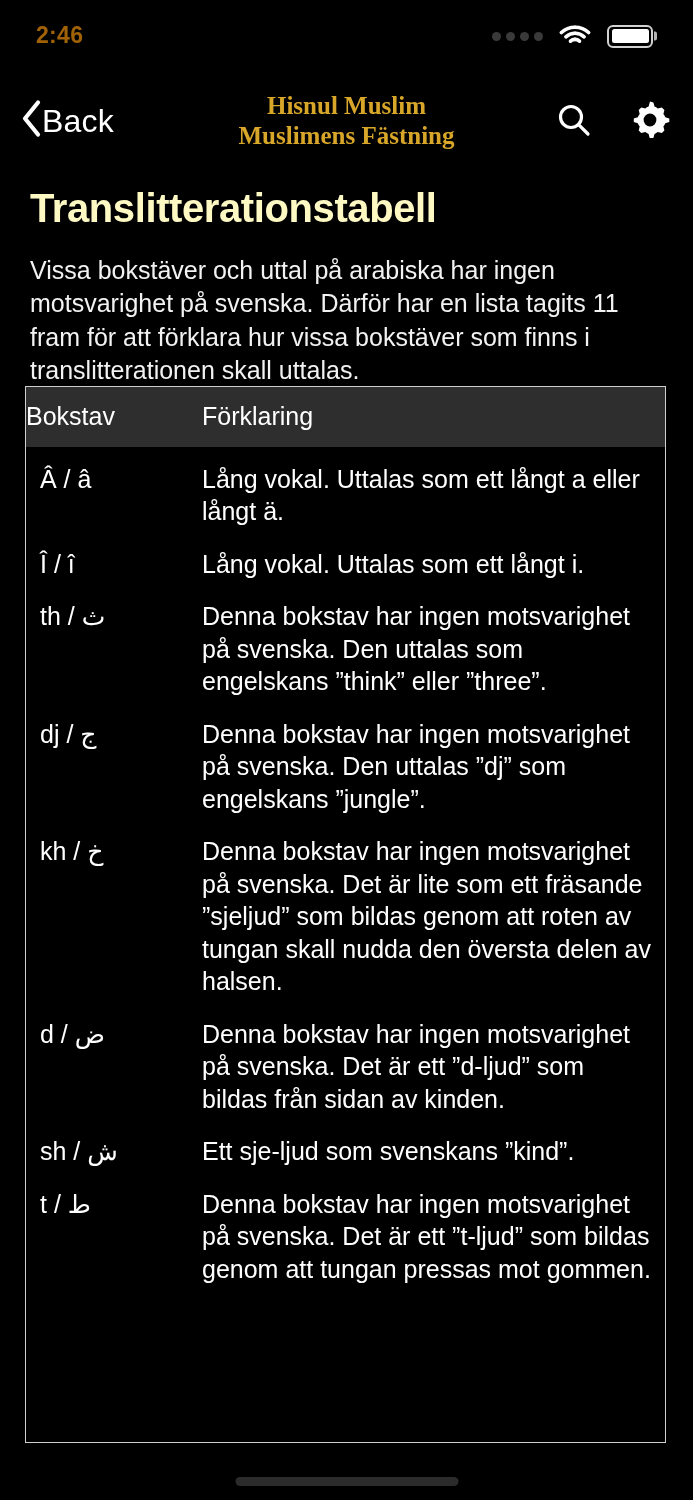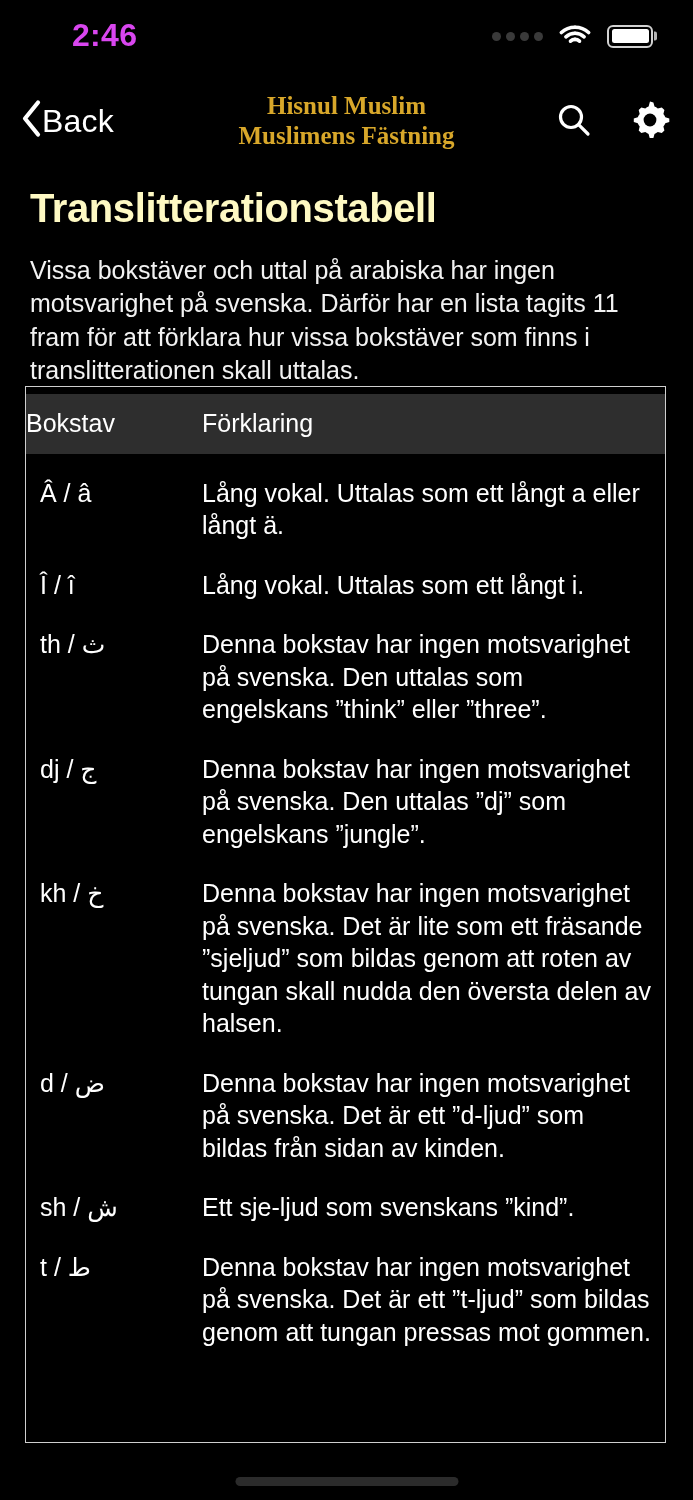--- a/index.html
+++ b/index.html
@@ -11,22 +11,22 @@
   }
   .phone { position:relative; width:693px; height:1500px; background:#000; }
 
   
   .statusbar {
     position:absolute; top:0; left:0; width:693px; height:70px;
     display:flex; align-items:center; justify-content:space-between;
     padding:0 40px 0 0;
   }
   .clock {
-    color:#d946ef; font-size:32px; font-weight:600;
-    letter-spacing:.3px; margin-left:72px; line-height:1;
+    color:#a16207; font-size:23px; font-weight:600;
+    letter-spacing:.3px; margin-left:36px; line-height:1;
   }
   .status-right { display:flex; align-items:center; gap:16px; margin-top:2px; }
   .sig-dots { display:flex; gap:5px; align-items:center; }
   .sig-dots i { width:9px; height:9px; border-radius:50%; background:#3a3a3a; display:block; }
   .wifi { display:block; }
   .battery {
     width:46px; height:23px; border:2.5px solid #d2d2d2; border-radius:6px;
     position:relative; display:flex; align-items:center; padding:2.5px;
   }
   .battery::after {
@@ -65,21 +65,21 @@
   .intro {
     position:absolute; left:30px; top:254px; width:638px;
     color:#f2f2f2; font-size:25px; line-height:1.33;
   }
 
   
   .table-wrap {
     position:absolute; left:25px; top:386px; width:641px; height:1057px;
     border:1.5px solid #cfcfcf; overflow:hidden; background:#000;
   }
-  .trow { display:flex;margin-top:7px; }
+  .trow { display:flex; }
   .thead { background:#2e2e2e; }
   .thead .tcell { padding:13px 0 14px; font-size:25px; color:#fff; }
   .tcell { color:#fff; font-size:25px; line-height:1.3; }
   .c1 { width:176px; flex:none; padding-left:14px; }
   .c2 { flex:1; padding-right:14px; }
   .tbody .trow .tcell { padding-top:14px; padding-bottom:6px; }
   .tbody .trow:first-child .tcell { padding-top:16px; }
   .ar { font-size:25px; }
 
   

